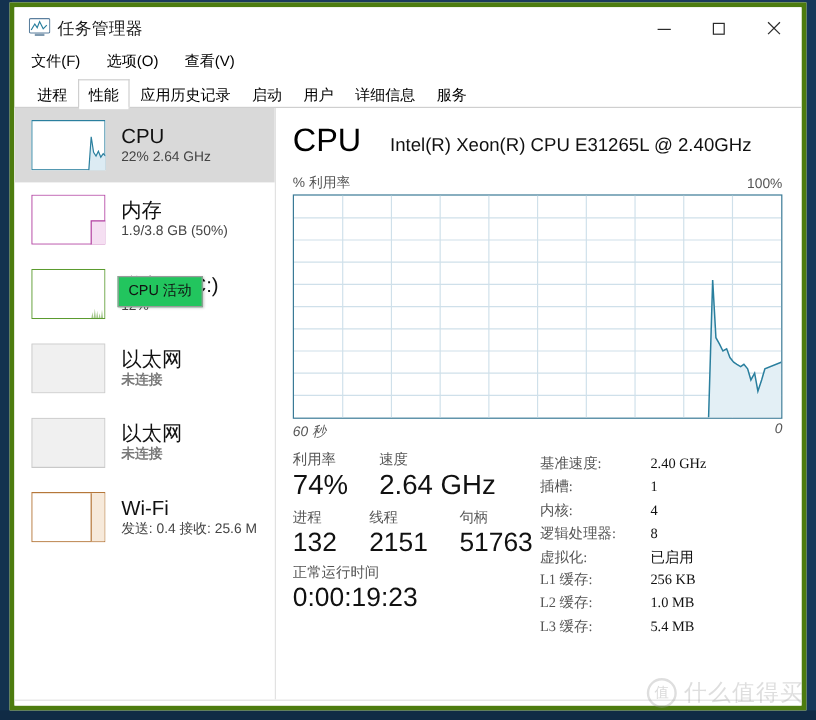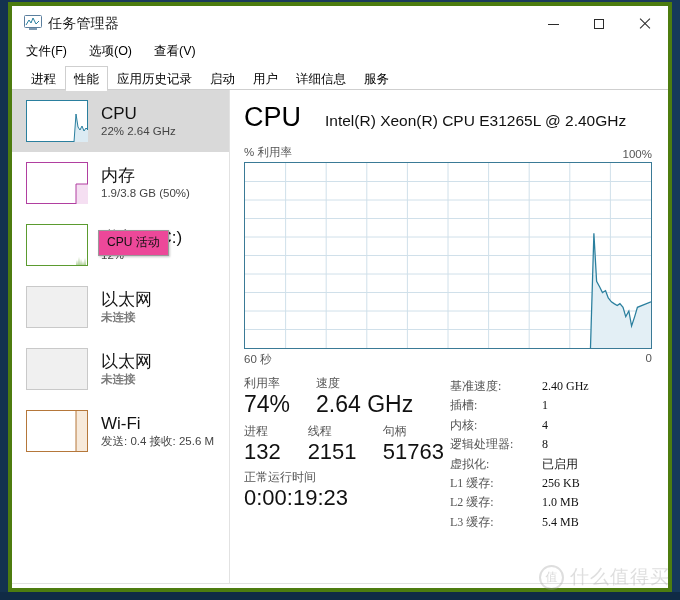--- a/index.html
+++ b/index.html
@@ -84,21 +84,21 @@
   }
   .thumb svg{display:block;width:100%;height:100%;}
   .side-meta{margin-left:13px;line-height:1.08;overflow:hidden;}
   .side-title{font-size:17px;color:#111;white-space:nowrap;}
   .side-sub{font-size:11.5px;color:#444;margin-top:2px;white-space:nowrap;}
   .side-sub.dim{color:#7a7a7a;font-weight:bold;}
 
   
   .tooltip{
     position:absolute;left:86px;top:140px;z-index:30;
-    background:#ec4899;border:1px solid #9a9a9a;
+    background:#22c55e;border:1px solid #9a9a9a;
     padding:3px 8px 4px 8px;font-size:12px;color:#111;
     box-shadow:1px 1px 2px rgba(0,0,0,.22);white-space:nowrap;
   }
 
   
   .main{position:relative;flex:1;padding:14px 16px 0 14px;box-sizing:border-box;}
   .main-head{display:flex;align-items:baseline;}
   .main-title{font-size:27px;color:#000;line-height:1;}
   .main-model{
     margin-left:24px;font-size:15.5px;color:#111;white-space:nowrap;
@@ -108,21 +108,21 @@
     display:flex;justify-content:space-between;align-items:flex-end;
     margin-top:14px;font-size:11.5px;color:#555;
   }
   .graph{
     position:relative;height:187px;border:1px solid #3a7a96;
     box-sizing:border-box;background:#fff;margin-top:2px;
   }
   .graph svg{display:block;width:100%;height:100%;}
   .time-row{
     display:flex;justify-content:space-between;
-    margin-top:3px;font-size:11.5px;color:#555;
+    margin-top:3px;font-size:11.5px;color:#555;font-style:italic;
   }
 
   
   .stats{position:relative;margin-top:10px;display:flex;}
   .stats-left{width:200px;flex:0 0 auto;}
   .srow{display:flex;margin-bottom:7px;}
   .scell{display:flex;flex-direction:column;}
   .slabel{font-size:12px;color:#555;line-height:1.1;}
   .svalue{font-size:23px;color:#111;line-height:1.15;margin-top:1px;white-space:nowrap;}
   .svalue.small{font-size:22px;}

